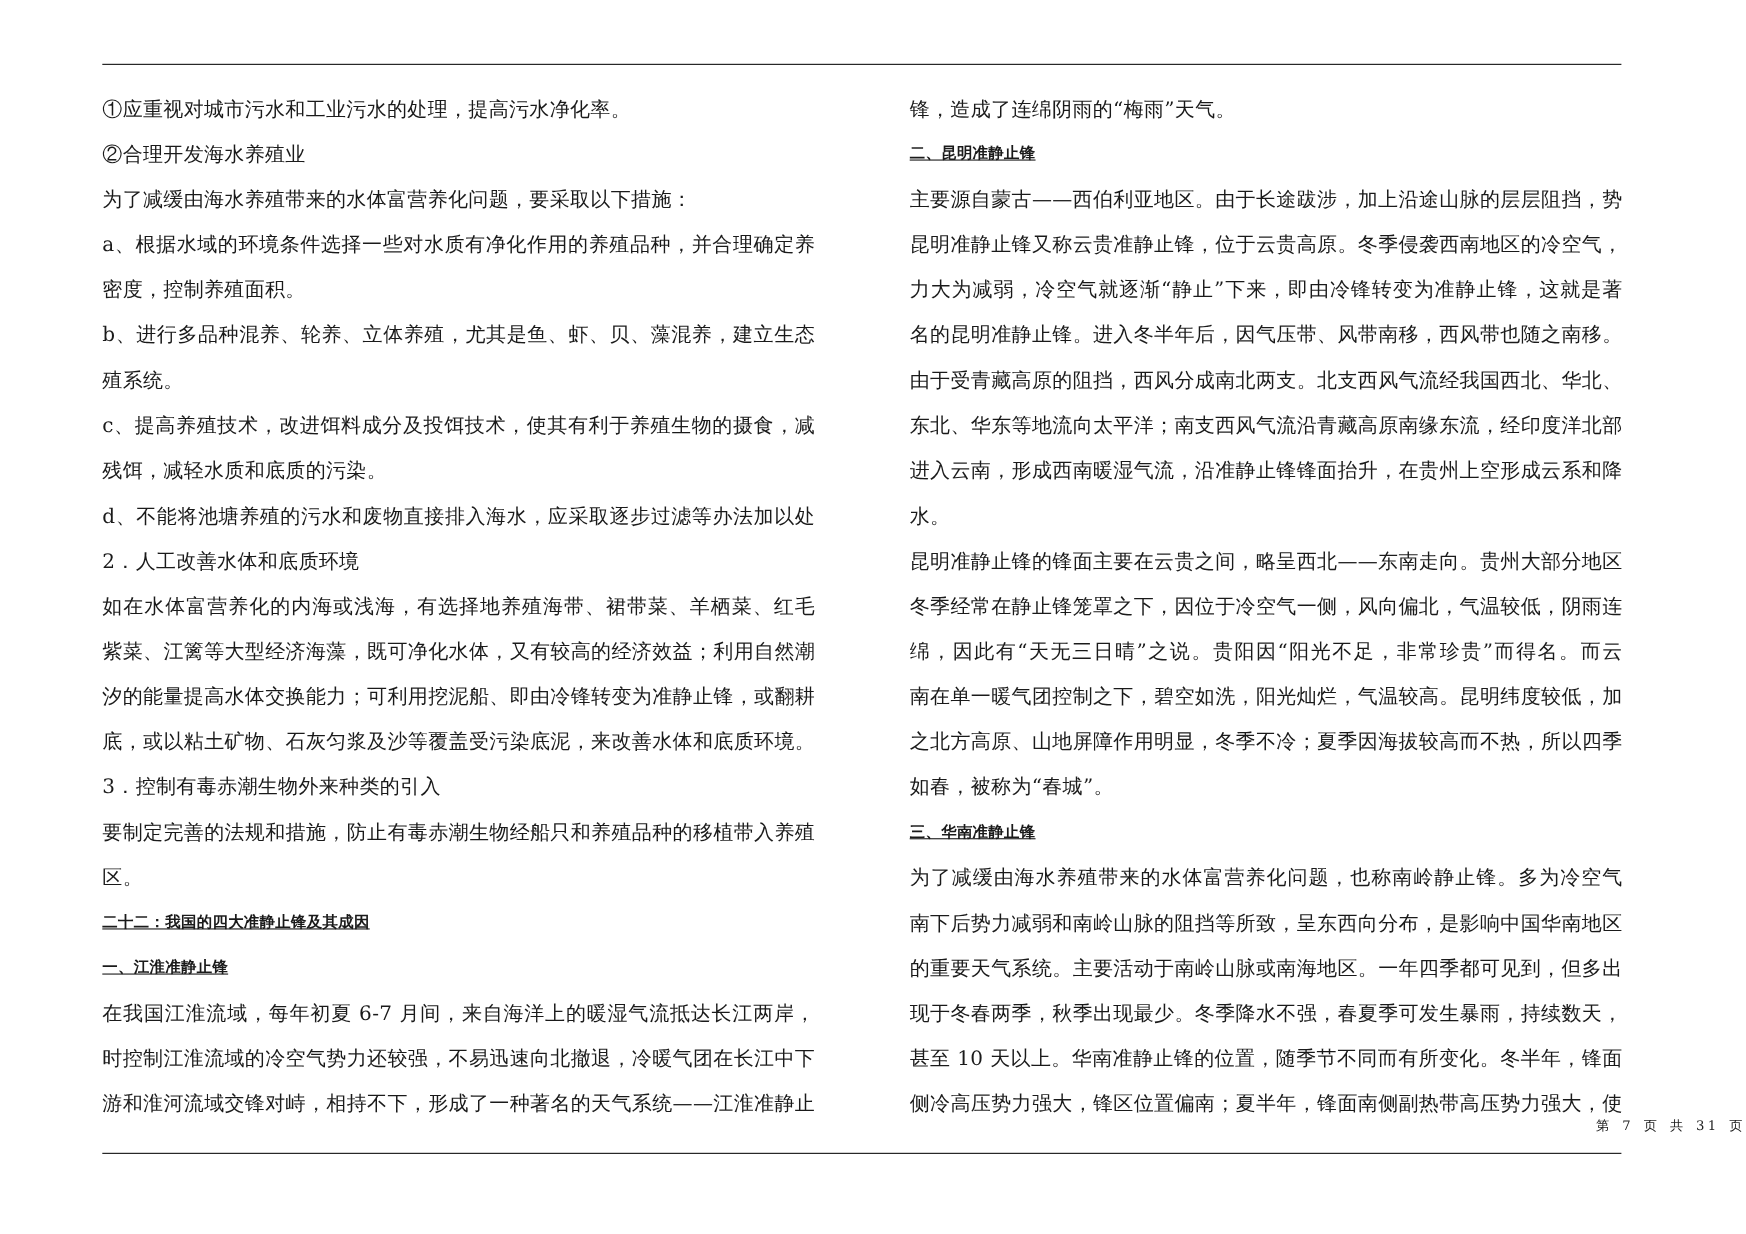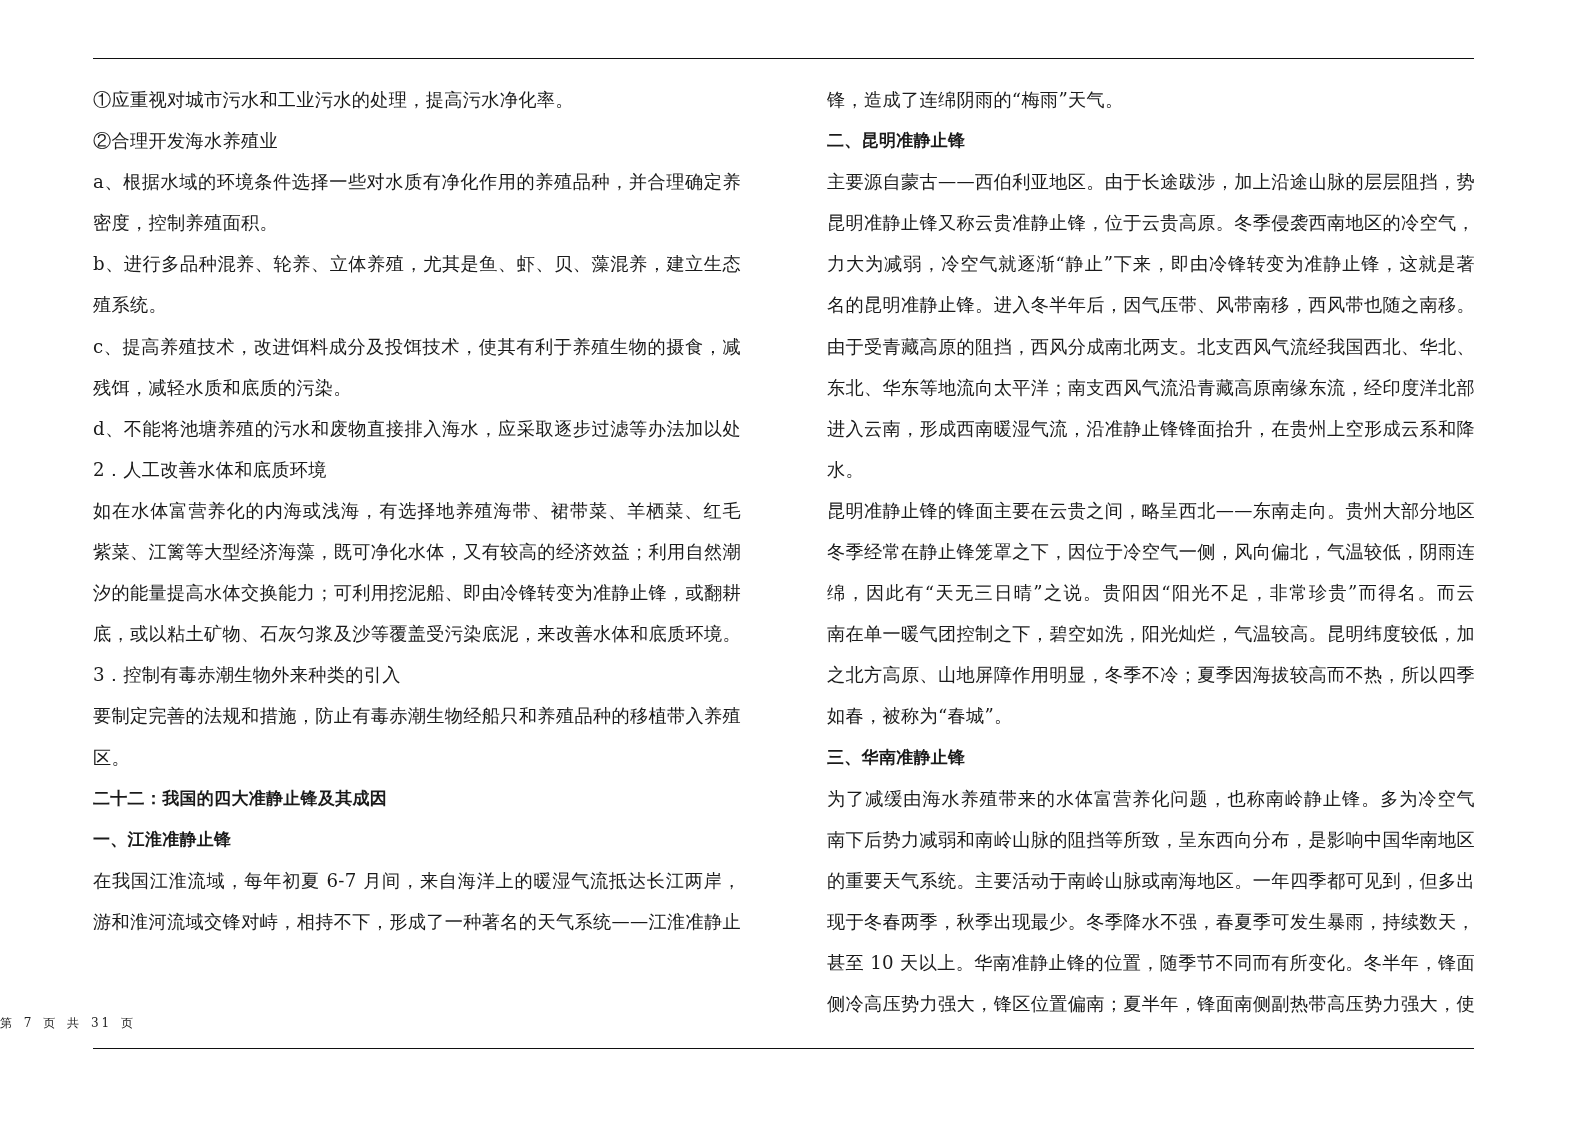--- a/index.html
+++ b/index.html
@@ -48,60 +48,63 @@
     }
     .line.justify {
       text-align: justify;
       text-align-last: justify;
       white-space: normal;
       overflow: hidden;
     }
     .line.bold {
       font-family: "DejaVu Sans", "Liberation Sans", sans-serif;
       font-weight: bold;
-      font-size: 17px;
+      font-size: 14px;
+      text-decoration: underline;
     }
     .footer {
       position: absolute;
       top: 1015px;
       left: 0;
       width: 1587px;
-      text-align: left;
+      text-align: right;
       font-size: 12px;
       color: #222;
       letter-spacing: 3px;
       word-spacing: 2px;
     }
   </style>
 </head>
 <body>
 
 <div class="rule-top"></div>
 
 <div class="column col-left">
   <div class="line">①应重视对城市污水和工业污水的处理，提高污水净化率。</div>
   <div class="line">②合理开发海水养殖业</div>
+  <div class="line">为了减缓由海水养殖带来的水体富营养化问题，要采取以下措施：</div>
   <div class="line justify">a、根据水域的环境条件选择一些对水质有净化作用的养殖品种，并合理确定养殖</div>
   <div class="line">密度，控制养殖面积。</div>
   <div class="line justify">b、进行多品种混养、轮养、立体养殖，尤其是鱼、虾、贝、藻混养，建立生态养</div>
   <div class="line">殖系统。</div>
   <div class="line justify">c、提高养殖技术，改进饵料成分及投饵技术，使其有利于养殖生物的摄食，减少</div>
   <div class="line">残饵，减轻水质和底质的污染。</div>
   <div class="line justify">d、不能将池塘养殖的污水和废物直接排入海水，应采取逐步过滤等办法加以处理。</div>
   <div class="line">2．人工改善水体和底质环境</div>
   <div class="line justify">如在水体富营养化的内海或浅海，有选择地养殖海带、裙带菜、羊栖菜、红毛菜、</div>
   <div class="line justify">紫菜、江篱等大型经济海藻，既可净化水体，又有较高的经济效益；利用自然潮</div>
   <div class="line justify">汐的能量提高水体交换能力；可利用挖泥船、即由冷锋转变为准静止锋，或翻耕海</div>
   <div class="line justify">底，或以粘土矿物、石灰匀浆及沙等覆盖受污染底泥，来改善水体和底质环境。</div>
   <div class="line">3．控制有毒赤潮生物外来种类的引入</div>
   <div class="line justify">要制定完善的法规和措施，防止有毒赤潮生物经船只和养殖品种的移植带入养殖</div>
   <div class="line">区。</div>
   <div class="line bold">二十二：我国的四大准静止锋及其成因</div>
   <div class="line bold">一、江淮准静止锋</div>
   <div class="line justify">在我国江淮流域，每年初夏 6-7 月间，来自海洋上的暖湿气流抵达长江两岸，这</div>
+  <div class="line justify">时控制江淮流域的冷空气势力还较强，不易迅速向北撤退，冷暖气团在长江中下</div>
   <div class="line justify">游和淮河流域交锋对峙，相持不下，形成了一种著名的天气系统——江淮准静止</div>
 </div>
 
 <div class="column col-right">
   <div class="line">锋，造成了连绵阴雨的“梅雨”天气。</div>
   <div class="line bold">二、昆明准静止锋</div>
   <div class="line justify">主要源自蒙古——西伯利亚地区。由于长途跋涉，加上沿途山脉的层层阻挡，势</div>
   <div class="line justify">昆明准静止锋又称云贵准静止锋，位于云贵高原。冬季侵袭西南地区的冷空气，</div>
   <div class="line justify">力大为减弱，冷空气就逐渐“静止”下来，即由冷锋转变为准静止锋，这就是著</div>
   <div class="line justify">名的昆明准静止锋。进入冬半年后，因气压带、风带南移，西风带也随之南移。</div>

